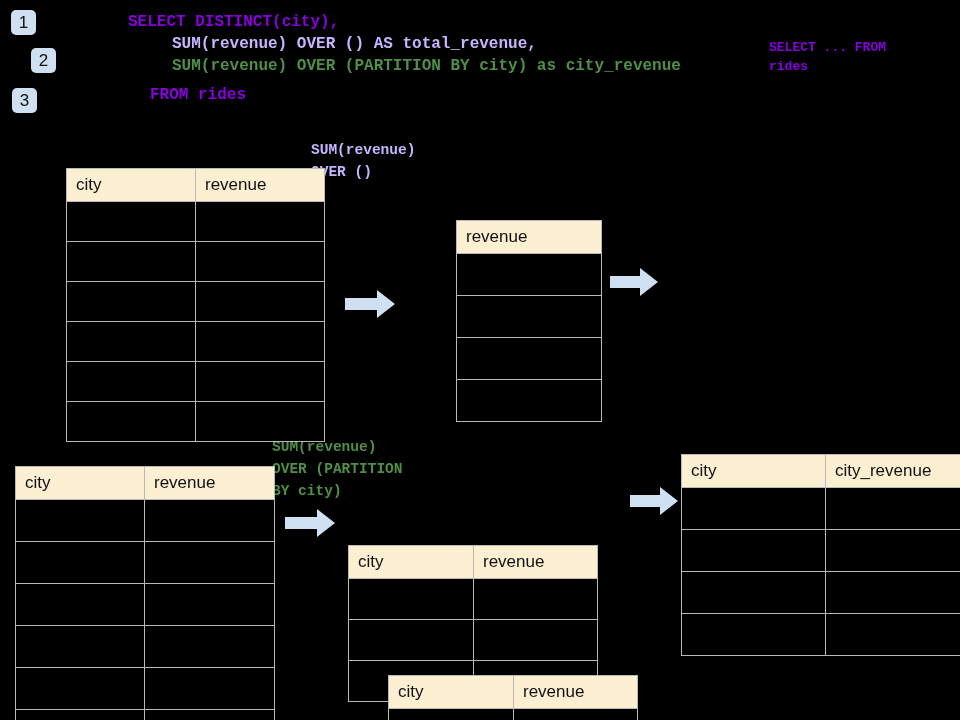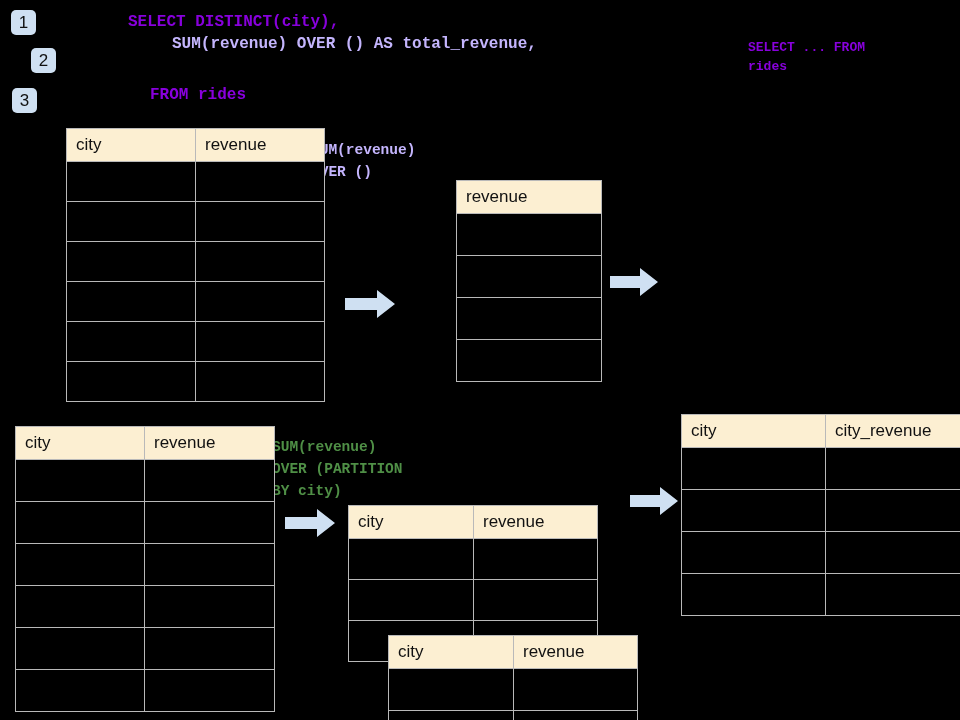--- a/index.html
+++ b/index.html
@@ -47,37 +47,39 @@
   .c-red    { color: #c4b5fd; }
   .c-green  { color: #4f8f46; }
 
   .side-note {
     position: absolute;
     font-family: "Liberation Mono", monospace;
     font-size: 13px;
     font-weight: bold;
     line-height: 19px;
     white-space: pre;
+    margin-left: 21px;
   }
 
   .caption {
     position: absolute;
     font-family: "Liberation Mono", monospace;
     font-size: 14.5px;
     font-weight: bold;
     line-height: 22px;
     white-space: pre;
   }
 
   
   .tbl {
     position: absolute;
     border-collapse: collapse;
     table-layout: fixed;
     background: #000000;
+    margin-top: 40px;
   }
   .tbl td {
     border: 1px solid #b9b9b9;
     background: #000000;
     padding: 0;
   }
   .tbl td.hd {
     background: #fcefd2;
     color: #111111;
     font-family: "Liberation Sans", sans-serif;
@@ -97,20 +99,21 @@
 <body>
 
 <div id="stage">
 
   <div class="badge" style="left:11px; top:10px;">1</div>
   <div class="badge" style="left:31px; top:48px;">2</div>
   <div class="badge" style="left:12px; top:88px;">3</div>
 
   <div class="code c-purple" style="left:84px; top:12px;">SELECT DISTINCT(city),</div>
   <div class="code c-red" style="left:128px; top:34px;">SUM(revenue) OVER () AS total_revenue,</div>
+  <div class="code c-green" style="left:128px; top:56px;">SUM(revenue) OVER (PARTITION BY city) as city_revenue</div>
   <div class="code c-purple" style="left:106px; top:85px;">FROM rides</div>
 
   <div class="side-note c-purple" style="left:748px; top:38px;">SELECT ... FROM
 rides</div>
 
   <div class="caption c-red" style="left:311px; top:139px;">SUM(revenue)
 OVER ()</div>
 
   <div class="caption c-green" style="left:272px; top:436px;">SUM(revenue)
 OVER (PARTITION

